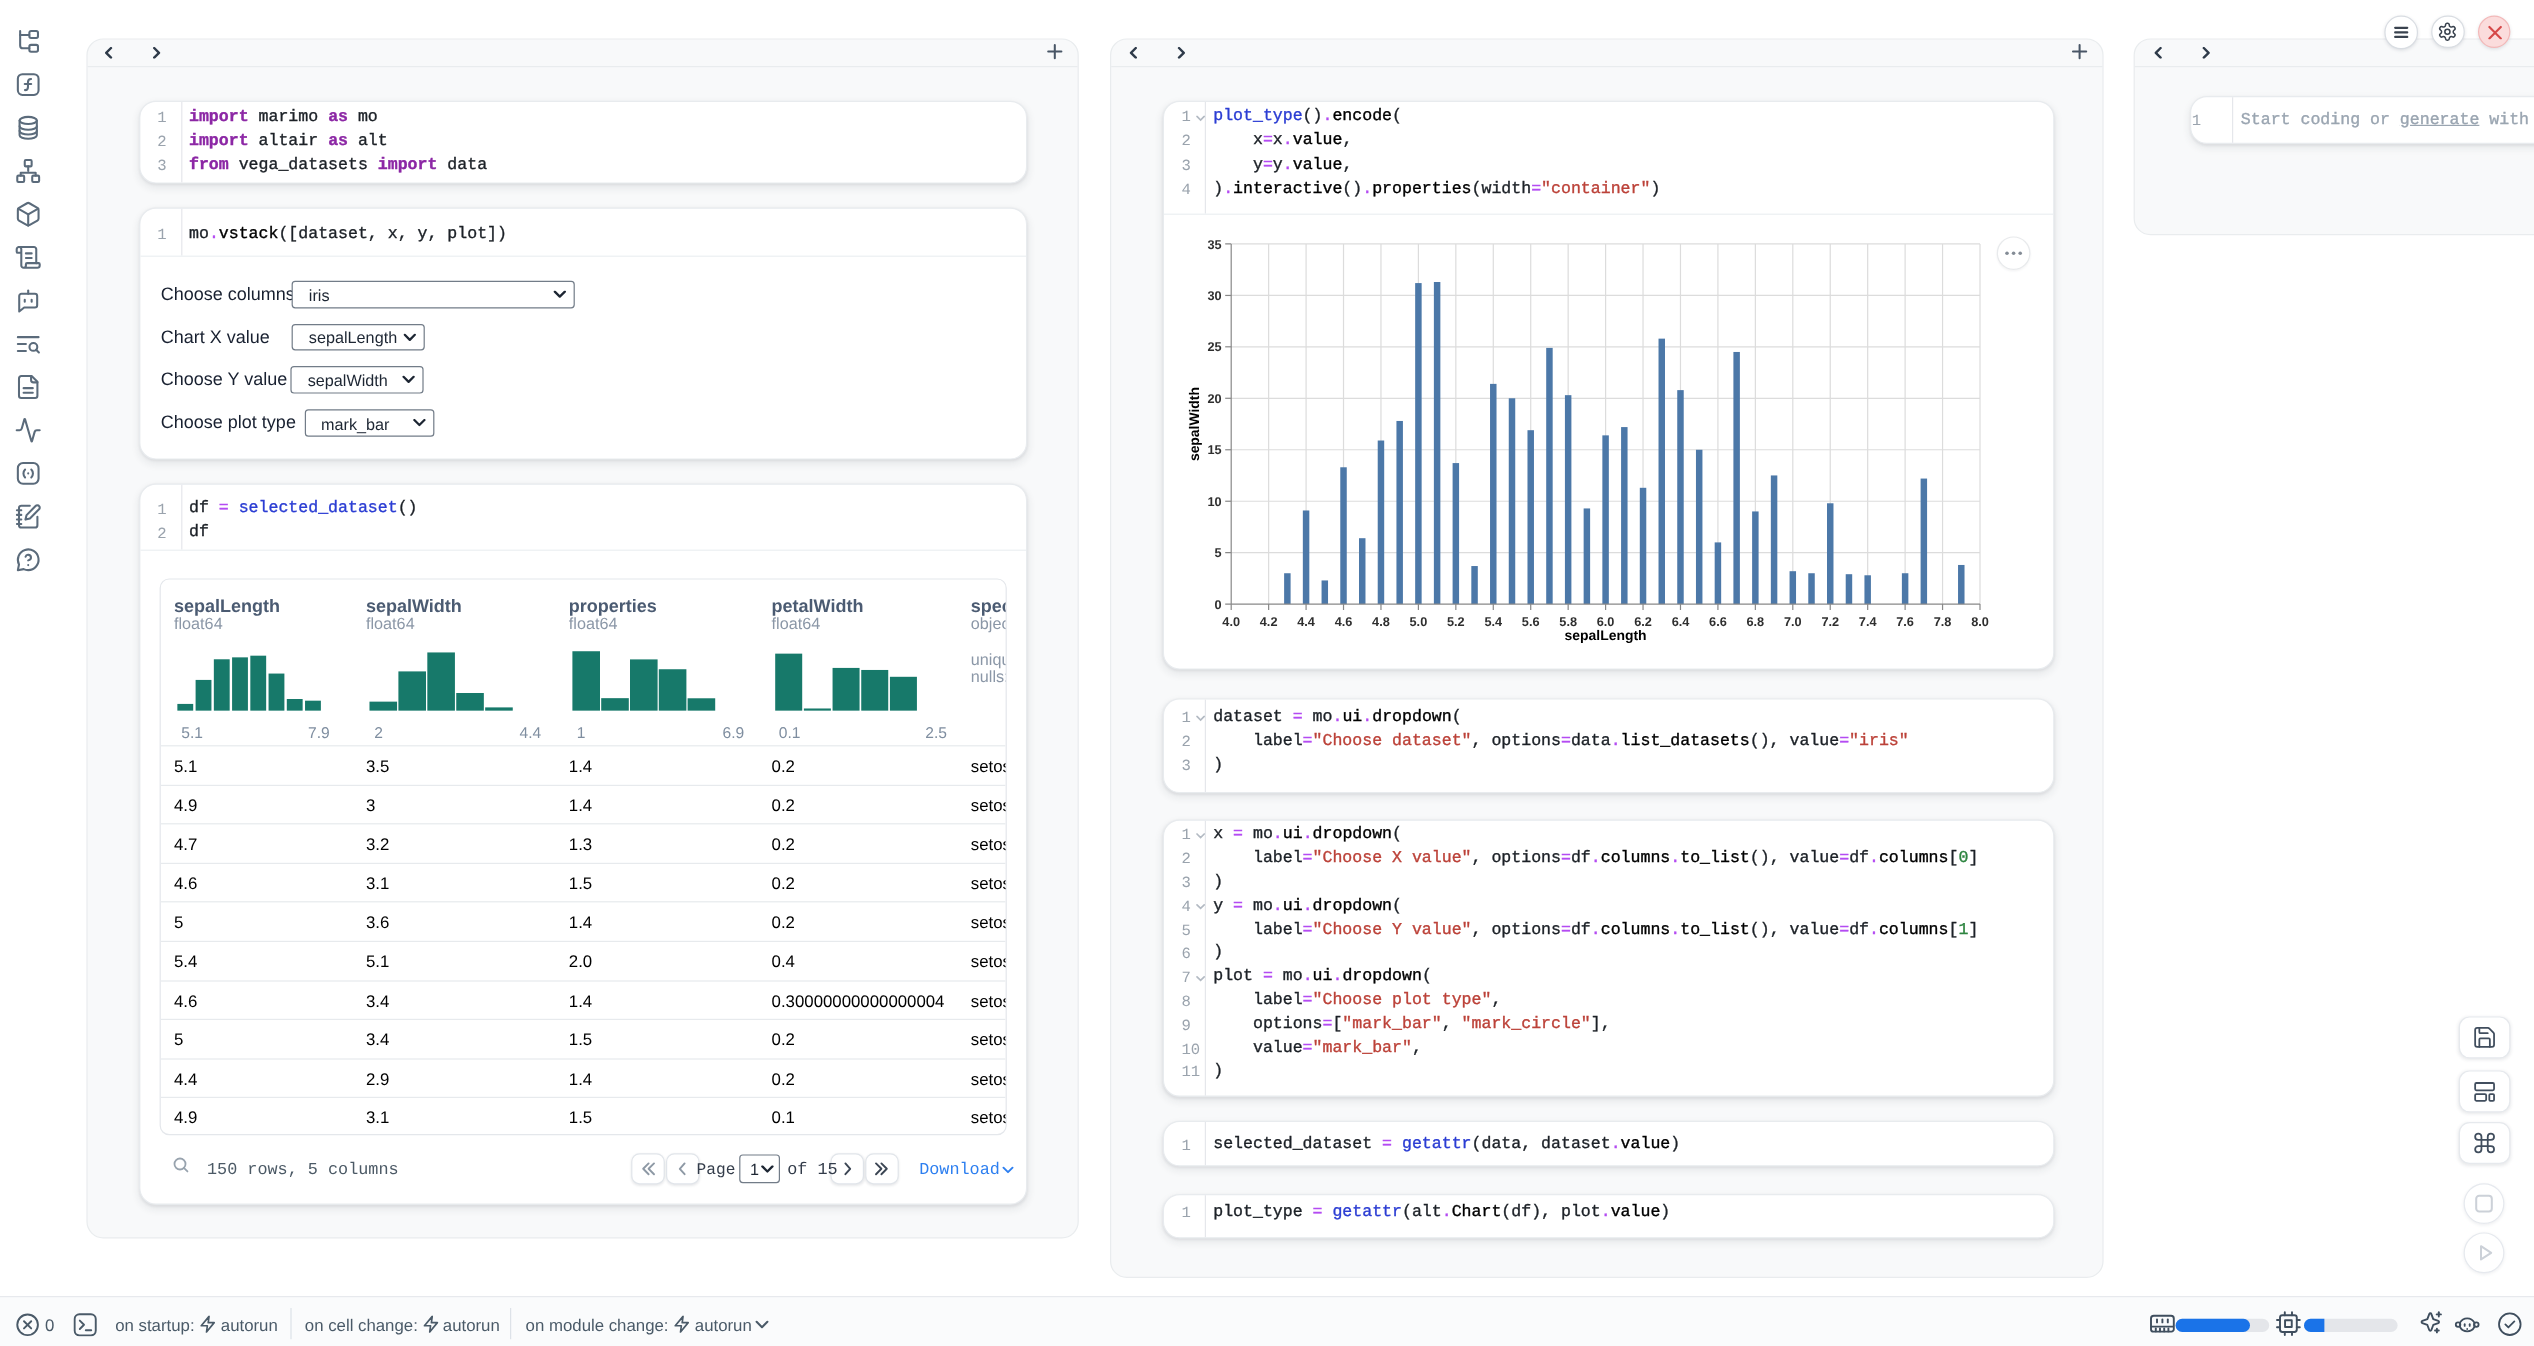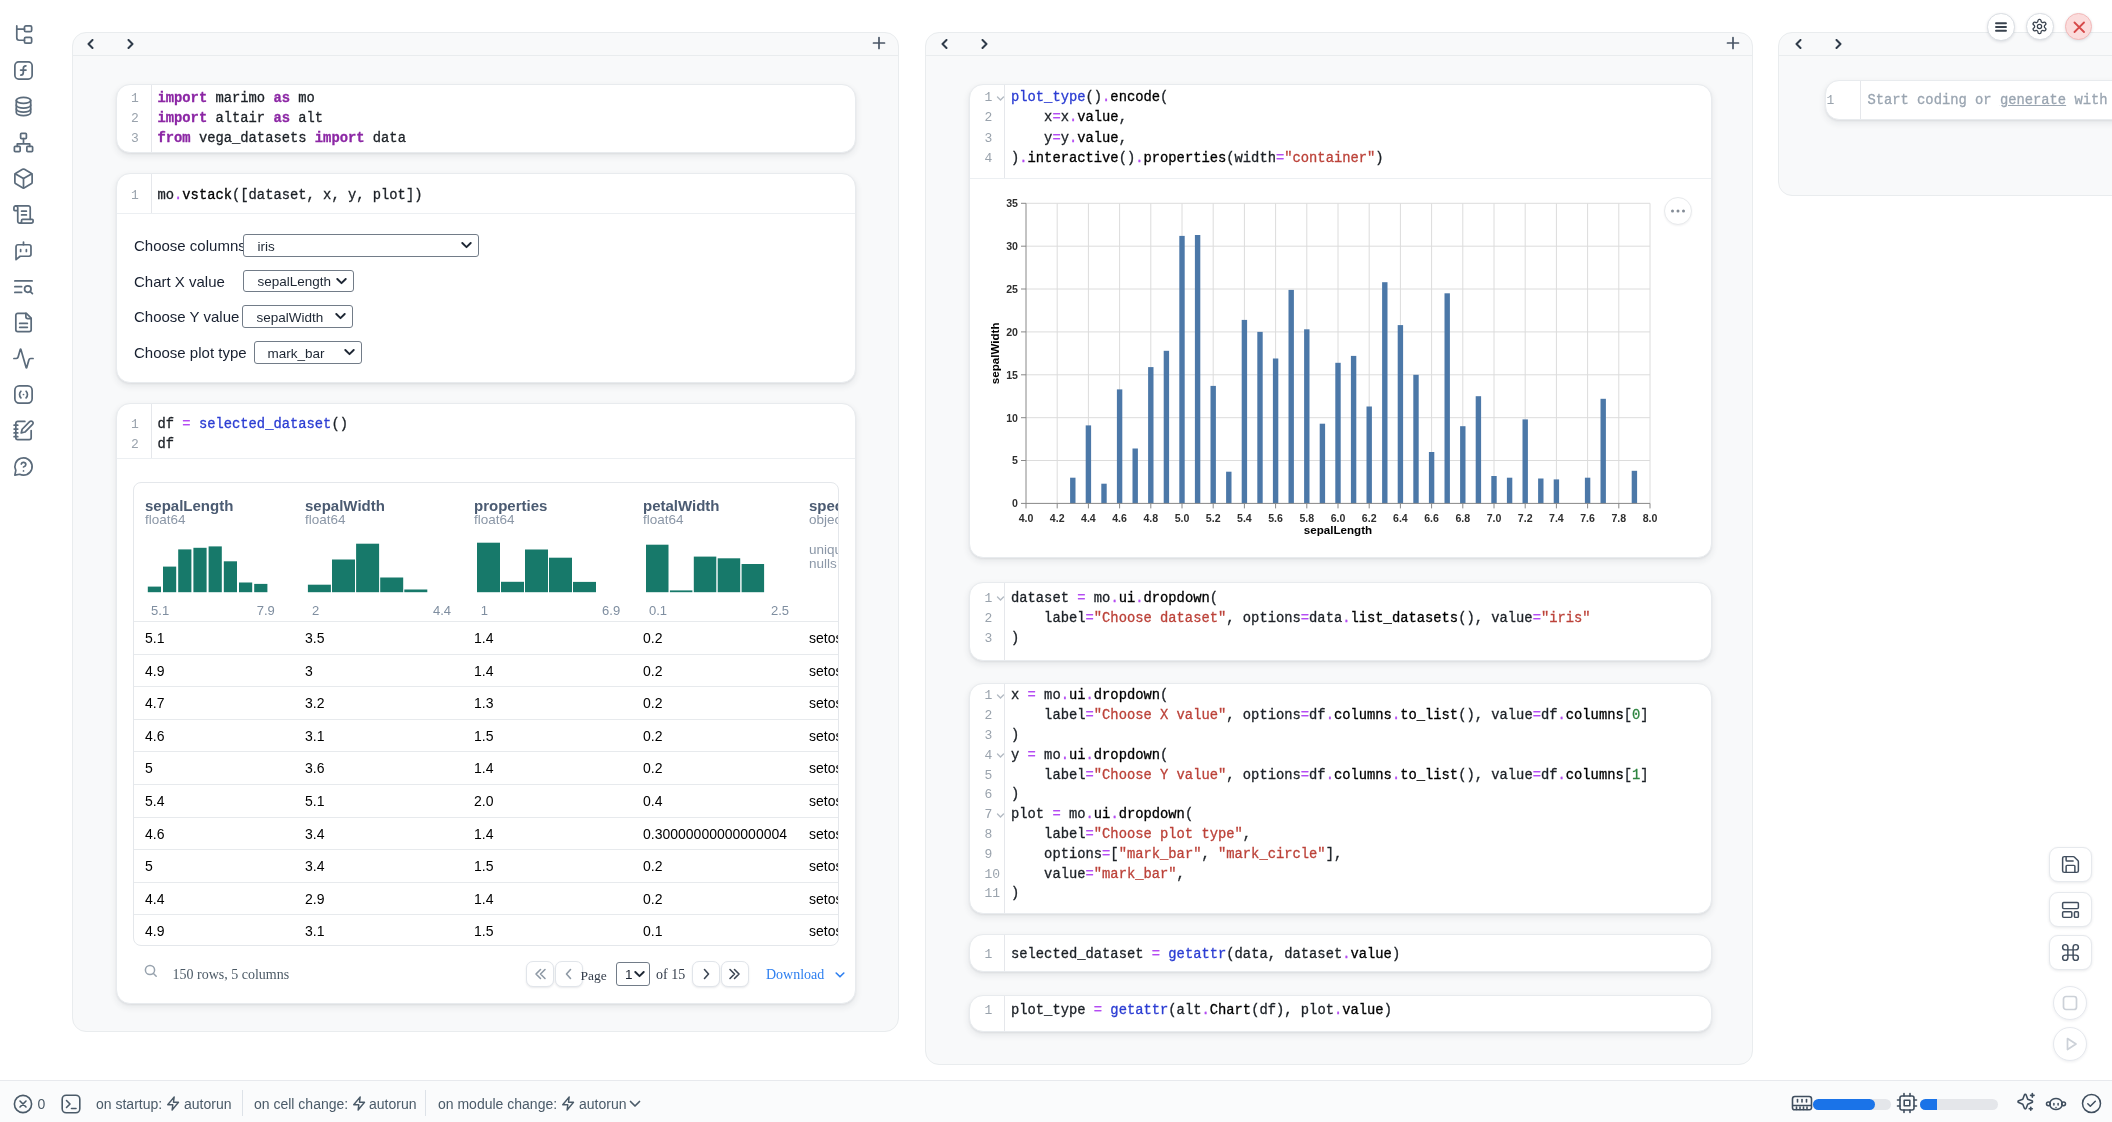--- a/index.html
+++ b/index.html
@@ -25,21 +25,21 @@
 .sel span{position:absolute;left:13px;top:3.5px}
 .lbl{position:absolute;font-size:15px;color:#182030}
 .tbl{position:absolute;border:1px solid #e4e7eb;border-radius:8px;background:#fff;overflow:hidden;font-family:"Liberation Sans",sans-serif}
 .th{position:absolute;font-weight:bold;font-size:15px;color:#4b5b72}
 .td{position:absolute;font-size:13.5px;color:#8b97a7}
 .mm{position:absolute;font-size:13px;color:#7f8ea0}
 .row{position:absolute;left:0;right:0;border-top:1px solid #e7eaed}
 .row span{position:absolute;top:8px;font-size:14px;color:#000000}
 .btn{position:absolute;background:#fff;border:1px solid #e1e5ea;border-radius:7px;
   box-shadow:0 1px 2px rgba(30,41,59,.1)}
-.ftxt{position:absolute;font-size:14px;color:#4c5a66;font-family:Liberation Serif, serif}
+.ftxt{position:absolute;font-size:14px;color:#4c5a66;font-family:Liberation Mono, monospace}
 .crc{position:absolute;border-radius:50%;background:#fff;border:1px solid #d9dde2;
   box-shadow:0 1px 3px rgba(30,41,59,.13)}
 .sbtn{position:absolute;width:43px;height:35px;background:#fff;border:1px solid #e6e9ed;
   border-radius:9px;box-shadow:0 1px 3px rgba(30,41,59,.1)}
 .cbtn{position:absolute;width:37px;height:37px;background:#fff;border:1px solid #e6e9ee;
   border-radius:50%;box-shadow:0 1px 3px rgba(30,41,59,.08)}
 .stext{font-size:14px;color:#4a5a68;font-family:"Liberation Sans",sans-serif}
 </style></head><body>
 
 <svg style="position:absolute;left:12px;top:22.5px;" width="23" height="23" viewBox="0 0 24 24" fill="none">

